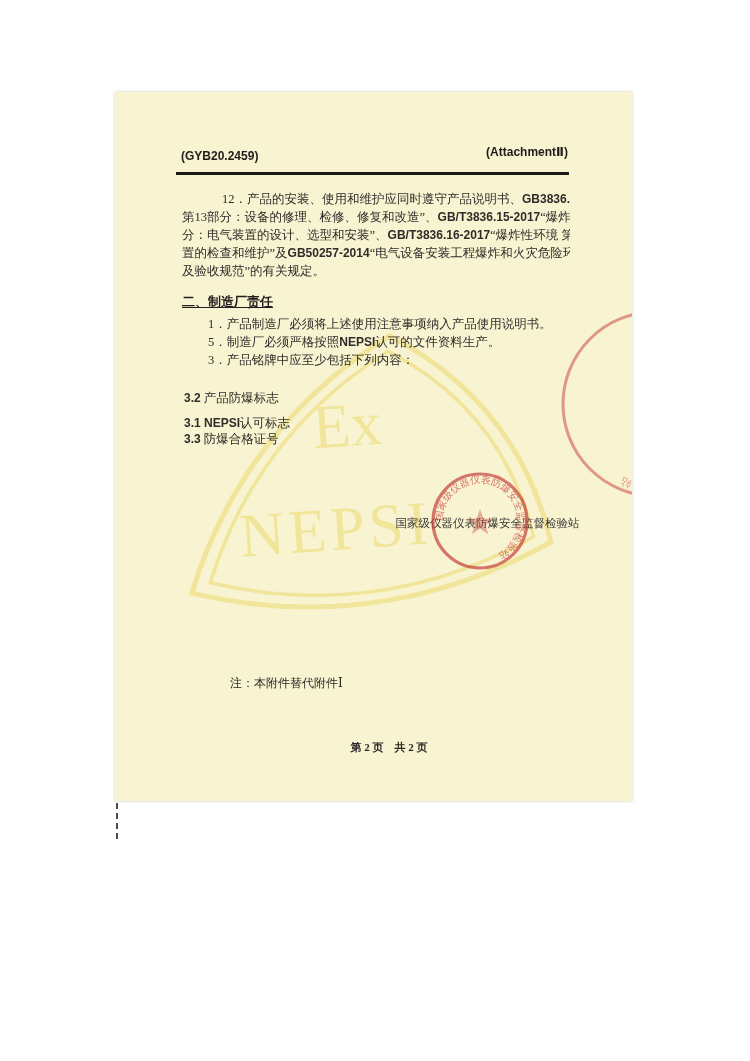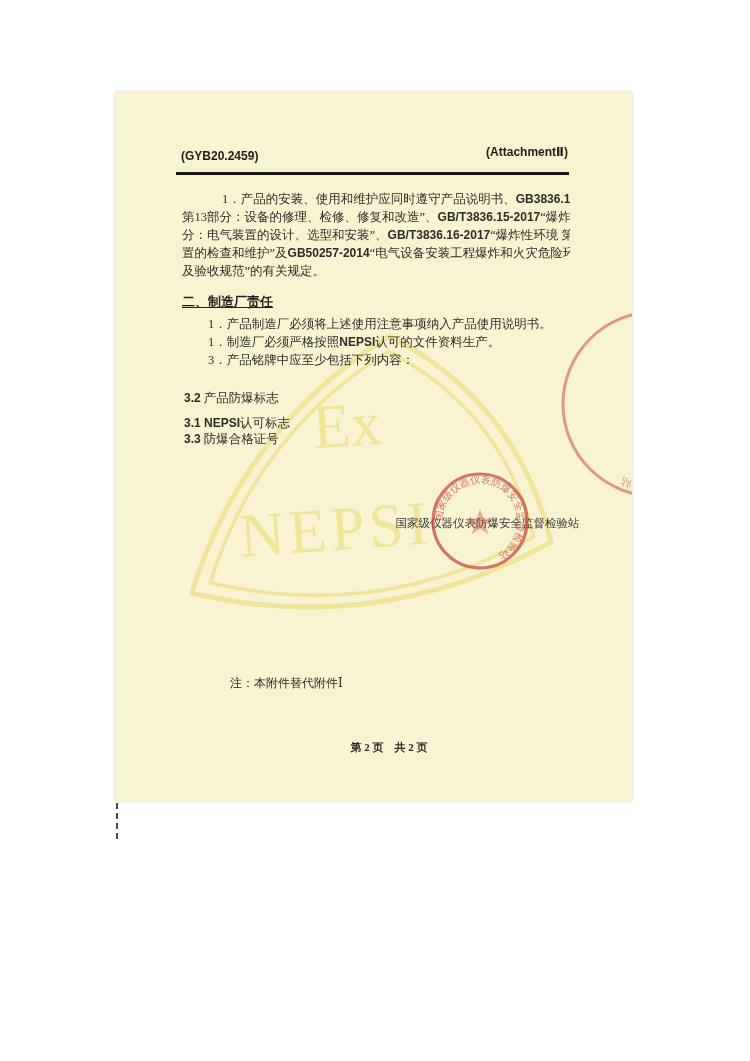--- a/index.html
+++ b/index.html
@@ -39,30 +39,30 @@
         <text x="172" y="222" font-family="Liberation Serif, DejaVu Serif, serif" font-size="62" fill="#eede7a">Ex</text>
         <text x="92" y="325" font-family="Liberation Serif, DejaVu Serif, serif" font-size="62" letter-spacing="4" fill="#eede7a">NEPSI</text>
       </g>
     </svg>
 
     <div class="abs hdr" style="left:66px;top:57px;">(GYB20.2459)</div>
     <div class="abs hdr" style="right:64px;top:53px;text-align:center;">(AttachmentⅡ)</div>
     <div class="abs rule"></div>
 
     <div>
-      <div class="abs txt pline" style="top:98px;text-indent:40px;"><span>1．产品的安装、使用和维护应同时遵守产品说明书、</span><span class="seg-b">GB3836.13-2013</span></div>
+      <div class="abs txt pline" style="top:98px;text-indent:40px;"><span>12．产品的安装、使用和维护应同时遵守产品说明书、</span><span class="seg-b">GB3836.13-2013</span></div>
       <div class="abs txt pline" style="top:116px;"><span>第13部分：设备的修理、检修、修复和改造”、</span><span class="seg-b">GB/T3836.15-2017</span><span>“爆炸性环境　第15部</span></div>
       <div class="abs txt pline" style="top:134px;"><span>分：电气装置的设计、选型和安装”、</span><span class="seg-b">GB/T3836.16-2017</span><span>“爆炸性环境 第16部分：电气装</span></div>
       <div class="abs txt pline" style="top:152px;"><span>置的检查和维护”及</span><span class="seg-b">GB50257-2014</span><span>“电气设备安装工程爆炸和火灾危险环境电气装置施工</span></div>
       <div class="abs txt pline last" style="top:170px;"><span>及验收规范”的有关规定。</span></div>
     </div>
 
     <div class="abs txt bold-title" style="left:67px;top:201px;">二、制造厂责任</div>
     <div class="abs txt" style="left:93px;top:223px;"><span>1．产品制造厂必须将上述使用注意事项纳入产品使用说明书。</span></div>
-    <div class="abs txt" style="left:93px;top:241px;"><span>1．制造厂必须严格按照</span><span class="seg-b">NEPSI</span><span>认可的文件资料生产。</span></div>
+    <div class="abs txt" style="left:93px;top:241px;"><span>5．制造厂必须严格按照</span><span class="seg-b">NEPSI</span><span>认可的文件资料生产。</span></div>
     <div class="abs txt" style="left:93px;top:259px;"><span>3．产品铭牌中应至少包括下列内容：</span></div>
     <div class="abs txt" style="left:69px;top:278px;margin-top:44px;"><span class="seg-b">3.1 NEPSI</span><span>认可标志</span></div>
     <div class="abs txt" style="left:69px;top:297px;"><span class="seg-b">3.2</span><span> 产品防爆标志</span></div>
     <div class="abs txt" style="left:69px;top:316px;margin-top:22px;"><span class="seg-b">3.3</span><span> 防爆合格证号</span></div>
 
     <div class="abs issuer" style="left:255px;top:424px;width:235px;">国家级仪器仪表防爆安全监督检验站</div>
 
     <svg class="abs sealmain" width="120" height="120" viewBox="0 0 120 120">
       <defs>
         <filter id="blur1" x="-20%" y="-20%" width="140%" height="140%">

